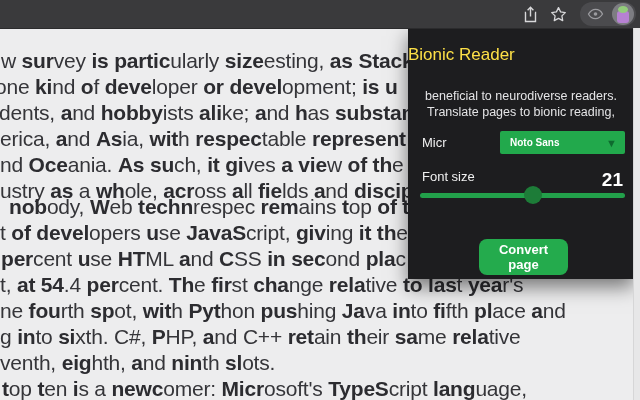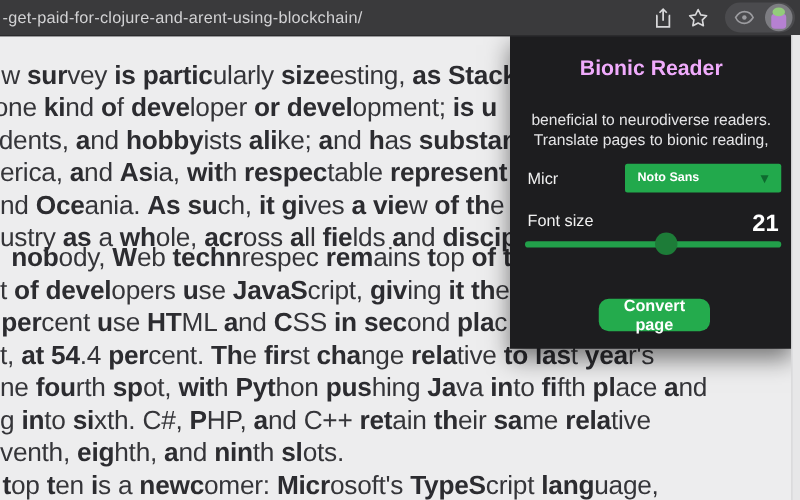--- a/index.html
+++ b/index.html
@@ -31,39 +31,39 @@
   .article{position:absolute;left:0;top:28px;width:640px;height:372px;overflow:hidden;
            color:#2c2c30;z-index:1;}
   .line{position:absolute;left:0;width:900px;white-space:nowrap;font-size:21px;line-height:26px;
         letter-spacing:-0.2px;}
   .line .b{font-weight:700;}
   .line .r{font-weight:400;color:#353539;}
 
   
   .popup{position:absolute;left:408px;top:28px;width:226px;height:251px;background:#1d1d1f;
          z-index:5;box-shadow:0 8px 18px rgba(0,0,0,.5);}
-  .popup-title{position:absolute;left:0;top:17px;width:100%;text-align:center;color:#f0abfc;
-               font-size:17px;font-weight:700;}
+  .popup-title{position:absolute;left:0;top:17px;width:100%;text-align:left;color:#fde047;
+               font-size:17px;font-weight:400;}
   .popup-desc{position:absolute;left:0;width:100%;text-align:center;color:#e4e4e6;
               font-size:12.5px;line-height:17px;}
   .desc1{top:43px;margin-top:33px;} .desc2{top:60px;}
   .row-label{position:absolute;left:14px;color:#f0f0f0;font-size:13px;}
   .font-label{top:107px;}
   .size-label{top:141px;}
   .size-value{position:absolute;right:11px;top:141px;color:#fff;font-size:19px;font-weight:700;}
   .select{position:absolute;left:92px;top:103px;width:125px;height:23px;background:#22a94c;
           border-radius:2px;display:flex;align-items:center;cursor:pointer;}
   .select .sel-text{color:#fff;font-weight:700;font-size:10px;padding-left:10px;flex:1;}
   .select .chev{color:#0e6b2f;font-size:11px;font-weight:700;padding-right:8px;}
   .slider{position:absolute;left:12px;top:158px;width:205px;height:18px;}
   .slider .track{position:absolute;left:0;top:7px;width:205px;height:5px;border-radius:3px;
                  background:#22a04a;}
   .slider .thumb{position:absolute;left:104px;top:0;width:18px;height:18px;border-radius:50%;
                  background:#1d7c38;cursor:pointer;}
-  .convert-btn{position:absolute;left:71px;top:211px;width:89px;height:26px;background:#24ab4d;
+  .convert-btn{position:absolute;left:71px;top:211px;width:89px;height:36px;background:#24ab4d;
                border:none;border-radius:8px;color:#fff;font-weight:700;font-size:13px;
                font-family:"Liberation Sans",sans-serif;display:flex;align-items:center;
                justify-content:center;cursor:pointer;}
 </style>
 </head>
 <body>
 
 <div class="article" id="article">
     <div class="line" style="top: 20px; left: 1px;"><span class="r">w </span><span class="b">sur</span><span class="r">vey </span><span class="b">is</span><span class="r"> </span><span class="b">partic</span><span class="r">ularly </span><span class="b">size</span><span class="r">esting, </span><span class="b">as</span><span class="r"> </span><span class="b">Stack</span></div>
     <div class="line" style="top: 46px; left: -5px;"><span class="r">one </span><span class="b">ki</span><span class="r">nd </span><span class="b">o</span><span class="r">f </span><span class="b">deve</span><span class="r">loper </span><span class="b">or</span><span class="r"> </span><span class="b">devel</span><span class="r">opment; </span><span class="b">is</span><span class="r"> </span><span class="b">u</span></div>
@@ -75,21 +75,20 @@
     <div class="line" style="top: 192px; left: 0px;"><span class="r">t </span><span class="b">of</span><span class="r"> </span><span class="b">devel</span><span class="r">opers </span><span class="b">u</span><span class="r">se </span><span class="b">JavaS</span><span class="r">cript, </span><span class="b">giv</span><span class="r">ing </span><span class="b">it</span><span class="r"> </span><span class="b">th</span><span class="r">e</span></div>
     <div class="line" style="top: 218px; left: 1px;"><span class="b">per</span><span class="r">cent </span><span class="b">u</span><span class="r">se </span><span class="b">HT</span><span class="r">ML </span><span class="b">a</span><span class="r">nd </span><span class="b">C</span><span class="r">SS </span><span class="b">in</span><span class="r"> </span><span class="b">sec</span><span class="r">ond </span><span class="b">pla</span><span class="r">c</span></div>
     <div class="line" style="top: 244px; left: 0px;"><span class="r">t, </span><span class="b">at</span><span class="r"> </span><span class="b">54</span><span class="r">.4 </span><span class="b">per</span><span class="r">cent. </span><span class="b">Th</span><span class="r">e </span><span class="b">fir</span><span class="r">st </span><span class="b">cha</span><span class="r">nge </span><span class="b">rela</span><span class="r">tive </span><span class="b">to</span><span class="r"> </span><span class="b">las</span><span class="r">t </span><span class="b">yea</span><span class="r">r's</span></div>
     <div class="line" style="top: 270px; left: 0px;"><span class="r">ne </span><span class="b">fou</span><span class="r">rth </span><span class="b">sp</span><span class="r">ot, </span><span class="b">wit</span><span class="r">h </span><span class="b">Pyt</span><span class="r">hon </span><span class="b">pus</span><span class="r">hing </span><span class="b">Ja</span><span class="r">va </span><span class="b">in</span><span class="r">to </span><span class="b">fi</span><span class="r">fth </span><span class="b">pl</span><span class="r">ace </span><span class="b">a</span><span class="r">nd</span></div>
     <div class="line" style="top: 296px; left: 0px;"><span class="r">g </span><span class="b">in</span><span class="r">to </span><span class="b">si</span><span class="r">xth. C#, </span><span class="b">P</span><span class="r">HP, </span><span class="b">a</span><span class="r">nd C++ </span><span class="b">ret</span><span class="r">ain </span><span class="b">th</span><span class="r">eir </span><span class="b">sa</span><span class="r">me </span><span class="b">rela</span><span class="r">tive</span></div>
     <div class="line" style="top: 322px; left: 0px;"><span class="r">venth, </span><span class="b">eig</span><span class="r">hth, </span><span class="b">a</span><span class="r">nd </span><span class="b">nin</span><span class="r">th </span><span class="b">sl</span><span class="r">ots.</span></div>
     <div class="line" style="top: 348px; left: 2px;"><span class="b">t</span><span class="r">op </span><span class="b">t</span><span class="r">en </span><span class="b">i</span><span class="r">s a </span><span class="b">newc</span><span class="r">omer: </span><span class="b">Micr</span><span class="r">osoft's </span><span class="b">TypeS</span><span class="r">cript </span><span class="b">lang</span><span class="r">uage,</span></div>
   </div>
 
 <div class="chrome">
-  <div class="url">-get-paid-for-clojure-and-arent-using-blockchain/</div>
   <div class="chrome-icons">
     <div class="ico-btn">
       <svg width="15" height="17" viewBox="0 0 15 17">
         <g fill="none" stroke="#d8d8da" stroke-width="1.4">
           <path d="M3 6.5h-0.5v9h10v-9H12"></path>
           <path d="M7.5 10.5V1.5 M4.6 4.2 7.5 1.3l2.9 2.9"></path>
         </g>
       </svg>
     </div>
     <div class="ico-btn">

